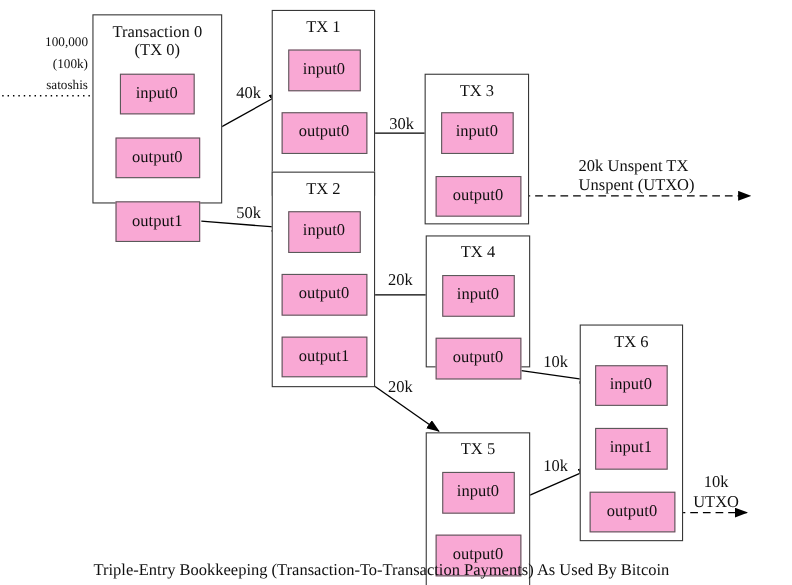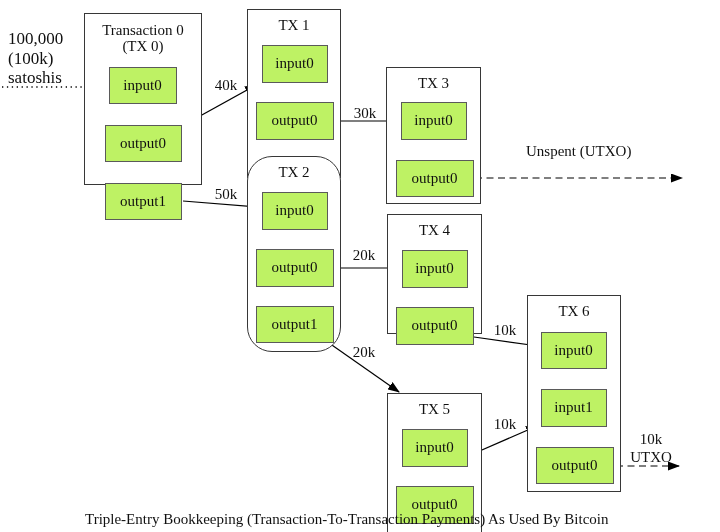--- a/index.html
+++ b/index.html
@@ -9,31 +9,31 @@
   }
   .arrow-layer{position:absolute;left:0;top:0;width:720px;height:532px;}
   .txbox{
     position:absolute;box-sizing:border-box;border:1.5px solid #373737;background:#ffffff;
   }
   .txtitle{
     position:absolute;left:0;right:0;top:7px;text-align:center;
     font-size:15px;line-height:16px;white-space:nowrap;
   }
   .slot{
-    position:absolute;box-sizing:border-box;border:1.4px solid #5a5a5a;background:#bef264;
+    position:absolute;box-sizing:border-box;border:1.4px solid #5a5a5a;background:#f9a8d4;
     font-size:15px;text-align:center;white-space:nowrap;
   }
   .amt{
     position:absolute;transform:translateX(-50%);font-size:15px;line-height:15px;white-space:nowrap;
   }
   .note{position:absolute;font-size:15px;line-height:18px;white-space:nowrap;}
   .note.center{text-align:center;transform:translateX(-50%);}
   .src-label{
-    position:absolute;left:8px;top:29px;width:72px;text-align:left;
-    font-size:17px;line-height:19.5px;
+    position:absolute;left:8px;top:29px;width:72px;text-align:right;
+    font-size:12px;line-height:19.5px;
   }
   .caption{
     position:absolute;left:85px;top:511px;font-size:15px;white-space:nowrap;
   }
 </style>
 </head>
 <body>
 
 <div class="stage">
 
@@ -70,21 +70,21 @@
     <div class="slot" style="left:19.5px;top:110.5px;width:77px;height:37px;line-height:34px;">output0</div>
     <div class="slot" style="left:19.5px;top:168.5px;width:77px;height:37px;line-height:34px;">output1</div>
   </div>
 
   <div class="txbox" style="left:247px;top:9px;width:94px;height:169px;">
     <div class="txtitle">TX 1</div>
     <div class="slot" style="left:13.5px;top:34.5px;width:66px;height:38px;line-height:35px;">input0</div>
     <div class="slot" style="left:7.5px;top:91.5px;width:78px;height:38px;line-height:35px;">output0</div>
   </div>
 
-  <div class="txbox" style="left:247px;top:156px;width:94px;height:196px;border-radius:25px;">
+  <div class="txbox" style="left:247px;top:156px;width:94px;height:196px;">
     <div class="txtitle">TX 2</div>
     <div class="slot" style="left:13.5px;top:34.5px;width:66px;height:38px;line-height:35px;">input0</div>
     <div class="slot" style="left:7.5px;top:91.5px;width:78px;height:38px;line-height:35px;">output0</div>
     <div class="slot" style="left:7.5px;top:148.5px;width:78px;height:37px;line-height:34px;">output1</div>
   </div>
 
   <div class="txbox" style="left:386px;top:67px;width:95px;height:137px;">
     <div class="txtitle">TX 3</div>
     <div class="slot" style="left:13.5px;top:33.5px;width:66px;height:38px;line-height:35px;">input0</div>
     <div class="slot" style="left:8.5px;top:91.5px;width:78px;height:37px;line-height:34px;">output0</div>
@@ -111,20 +111,21 @@
 
   <div class="amt" style="left:226px;top:78px;">40k</div>
   <div class="amt" style="left:226px;top:187px;">50k</div>
   <div class="amt" style="left:365px;top:106px;">30k</div>
   <div class="amt" style="left:364px;top:248px;">20k</div>
   <div class="amt" style="left:364px;top:345px;">20k</div>
   <div class="amt" style="left:505px;top:323px;">10k</div>
   <div class="amt" style="left:505px;top:417px;">10k</div>
 
   <div class="note" style="left:526px;top:142px;">
+    <div>20k Unspent TX</div>
     <div>Unspent (UTXO)</div>
   </div>
   <div class="note center" style="left:651px;top:430px;">
     <div>10k</div>
     <div>UTXO</div>
   </div>
 
   <div class="caption">Triple-Entry Bookkeeping (Transaction-To-Transaction Payments) As Used By Bitcoin</div>
 
 </div>

